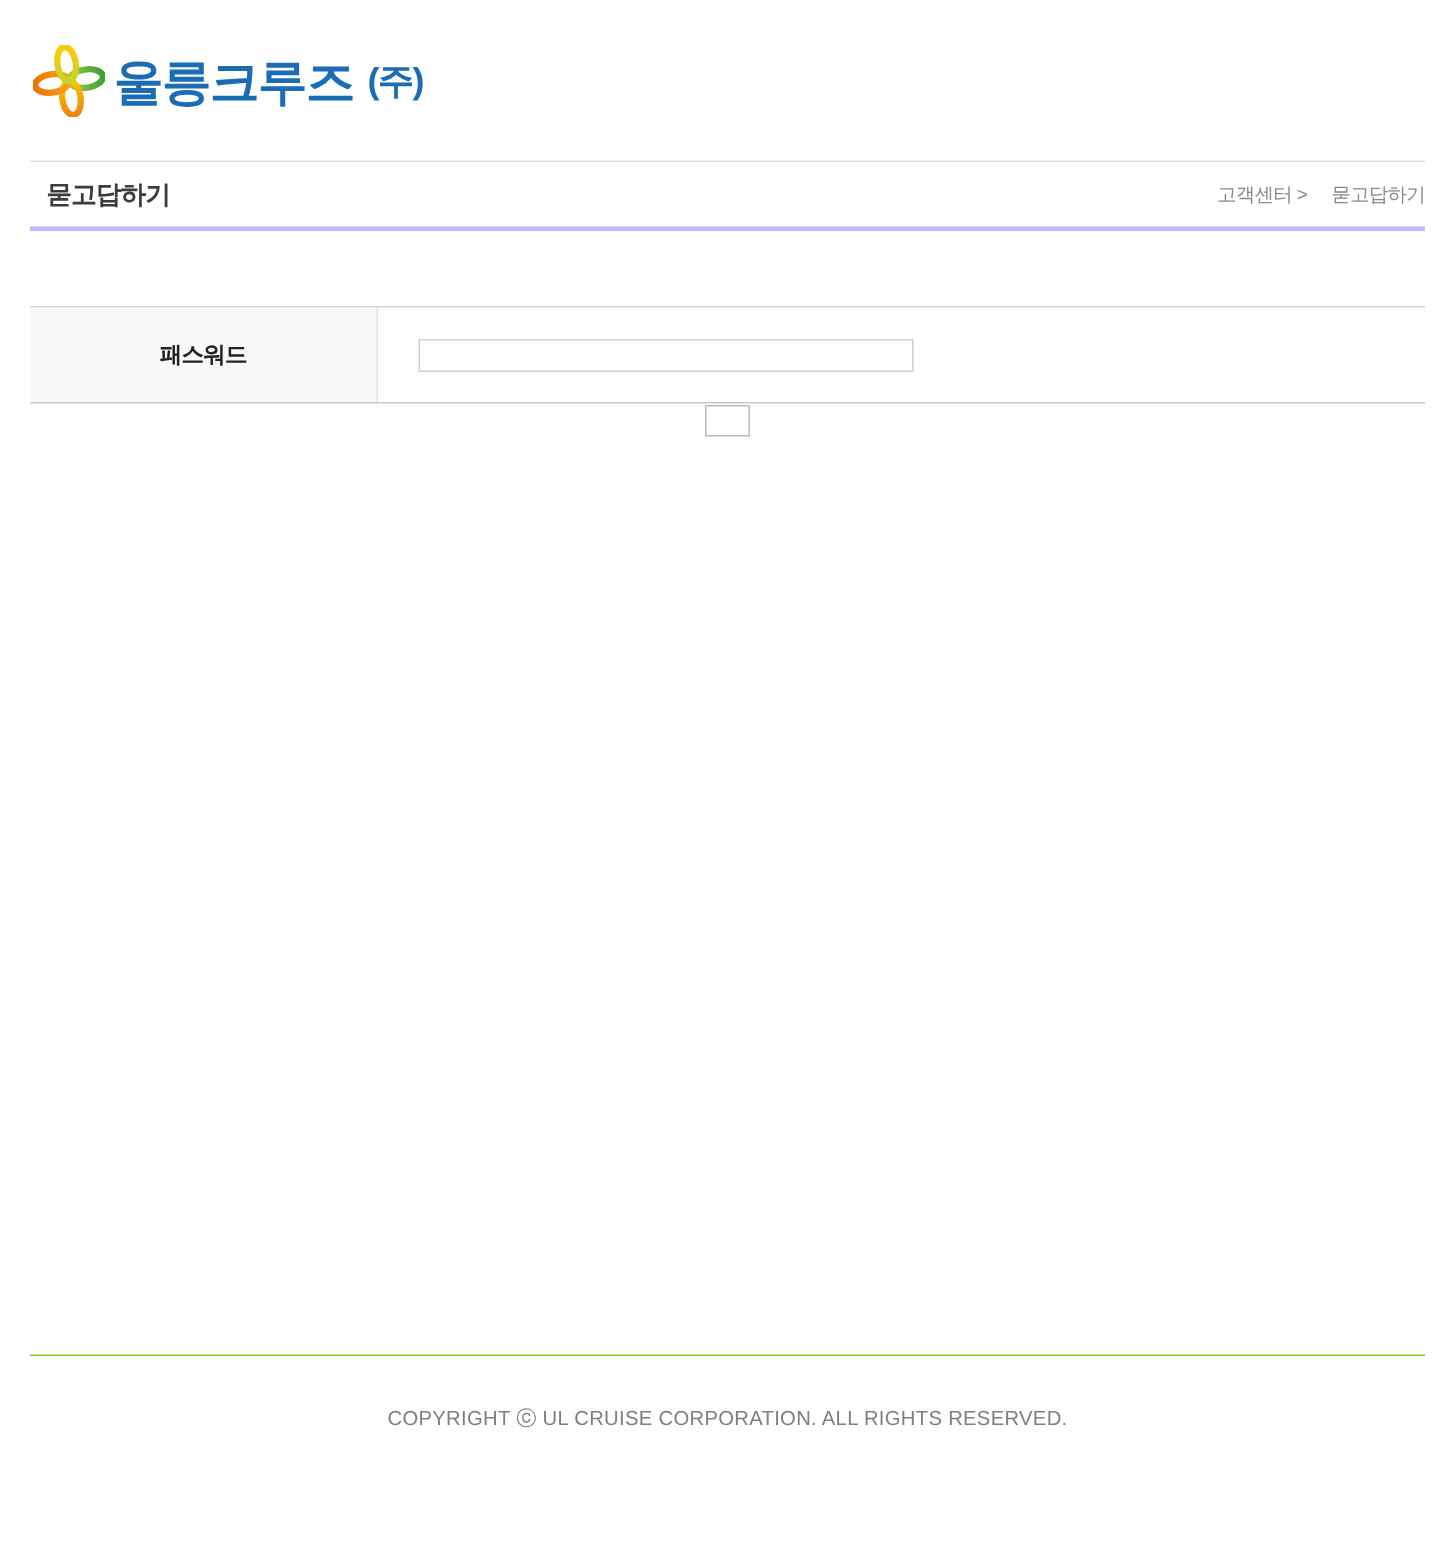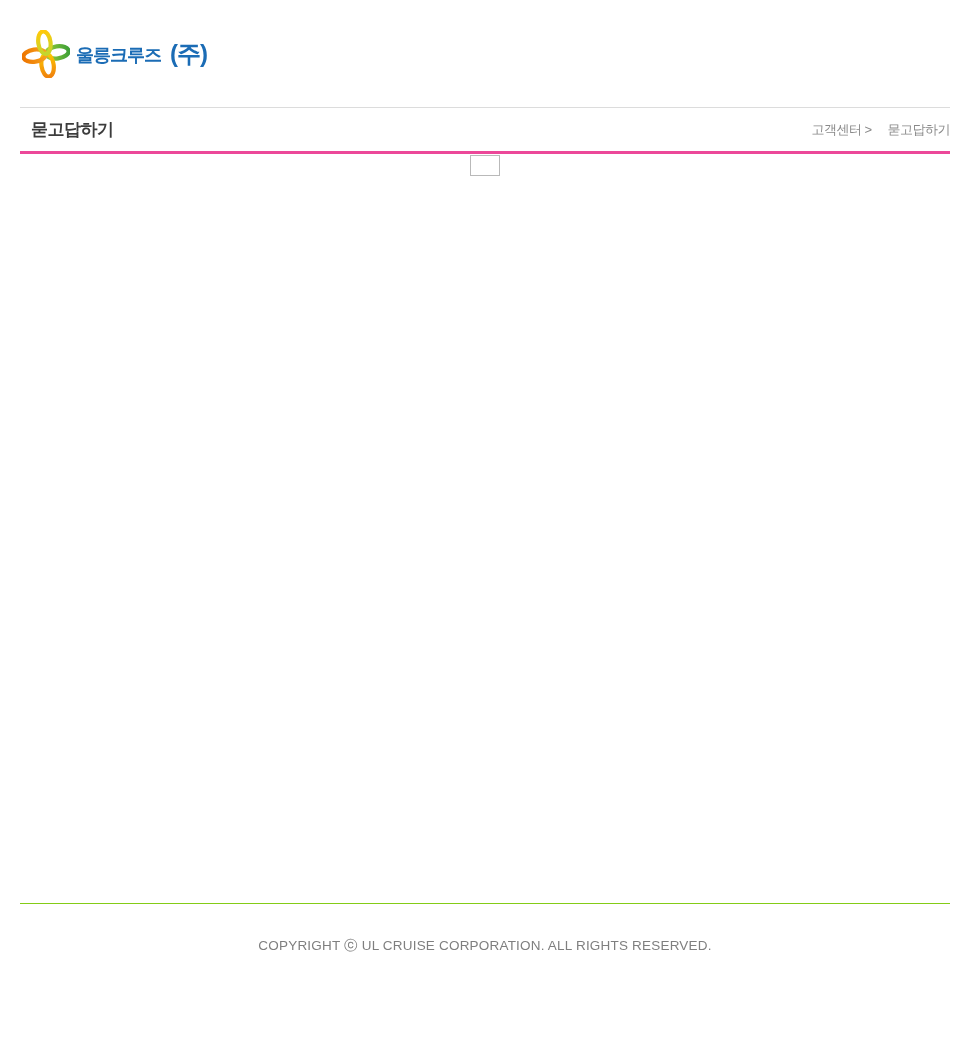--- a/index.html
+++ b/index.html
@@ -6,25 +6,25 @@
   html, body { margin: 0; padding: 0; background: #ffffff; }
   body { font-family: "Liberation Sans", "DejaVu Sans", sans-serif; }
 
   .page { position: relative; width: 970px; height: 1042px; margin: 0 auto; background: #fff; overflow: hidden; }
   .inner { width: 930px; margin: 0 auto; }
 
   
   .header-row { height: 107px; display: flex; align-items: center; }
   .logo { display: flex; align-items: center; gap: 6px; padding-left: 2px; text-decoration: none; cursor: pointer; }
   .logo-icon { width: 48px; height: 48px; display: block; }
-  .logo-text { color: #1b6cb5; font-size: 18px; font-weight: 700; letter-spacing: -1px; line-height: 1; padding-top: 2px; }
+  .logo-text { color: #1b6cb5; font-size: 33px; font-weight: 700; letter-spacing: -1px; line-height: 1; padding-top: 2px; }
   .logo-suffix { color: #1b6cb5; font-size: 24px; font-weight: 600; letter-spacing: -1px; margin-left: 3px; }
 
   
-  .nav-bar { border-top: 1px solid #dcdcdc; border-bottom: 3px solid #ec4899; height: 47px; display: flex; align-items: center; justify-content: space-between; }
+  .nav-bar { border-top: 1px solid #dcdcdc; border-bottom: 3px solid #c4b5fd; height: 47px; display: flex; align-items: center; justify-content: space-between; }
   .nav-title { font-size: 17px; font-weight: 700; color: #3c3c3c; letter-spacing: -0.5px; padding-left: 11px; }
   .breadcrumb { font-size: 13px; color: #898989; letter-spacing: -0.5px; }
   .breadcrumb a { color: #898989; text-decoration: none; cursor: pointer; }
   .crumb-sep { margin-left: 3px; }
   .crumb-current { margin-left: 16px; }
 
   
   .form-table { margin-top: 50px; display: flex; border-top: 1px solid #d2d2d2; border-bottom: 1px solid #c8c8c8; height: 65px; }
   .label-cell { width: 232px; background: #f8f8f8; border-right: 1px solid #e2e2e2; display: flex; align-items: center; justify-content: center; font-size: 15px; font-weight: 700; color: #222; letter-spacing: -0.5px; }
   .input-cell { flex: 1; display: flex; align-items: center; padding-left: 27px; }
@@ -76,20 +76,26 @@
       </a>
     </div>
 
     <div class="nav-bar">
       <h2 class="nav-title" style="margin:0;">묻고답하기</h2>
       <div class="breadcrumb">
         <a>고객센터</a><span class="crumb-sep">&gt;</span><span class="crumb-current">묻고답하기</span>
       </div>
     </div>
 
+    <div class="form-table">
+      <div class="label-cell">패스워드</div>
+      <div class="input-cell">
+        <input class="pw-input" type="password" value="" style="">
+      </div>
+    </div>
 
     <button class="submit-box" type="submit"></button>
 
   </div>
 
   <div class="footer">
     <p class="footer-text" style="margin:0;">COPYRIGHT ⓒ UL CRUISE CORPORATION. ALL RIGHTS RESERVED.</p>
   </div>
 </div>
 

